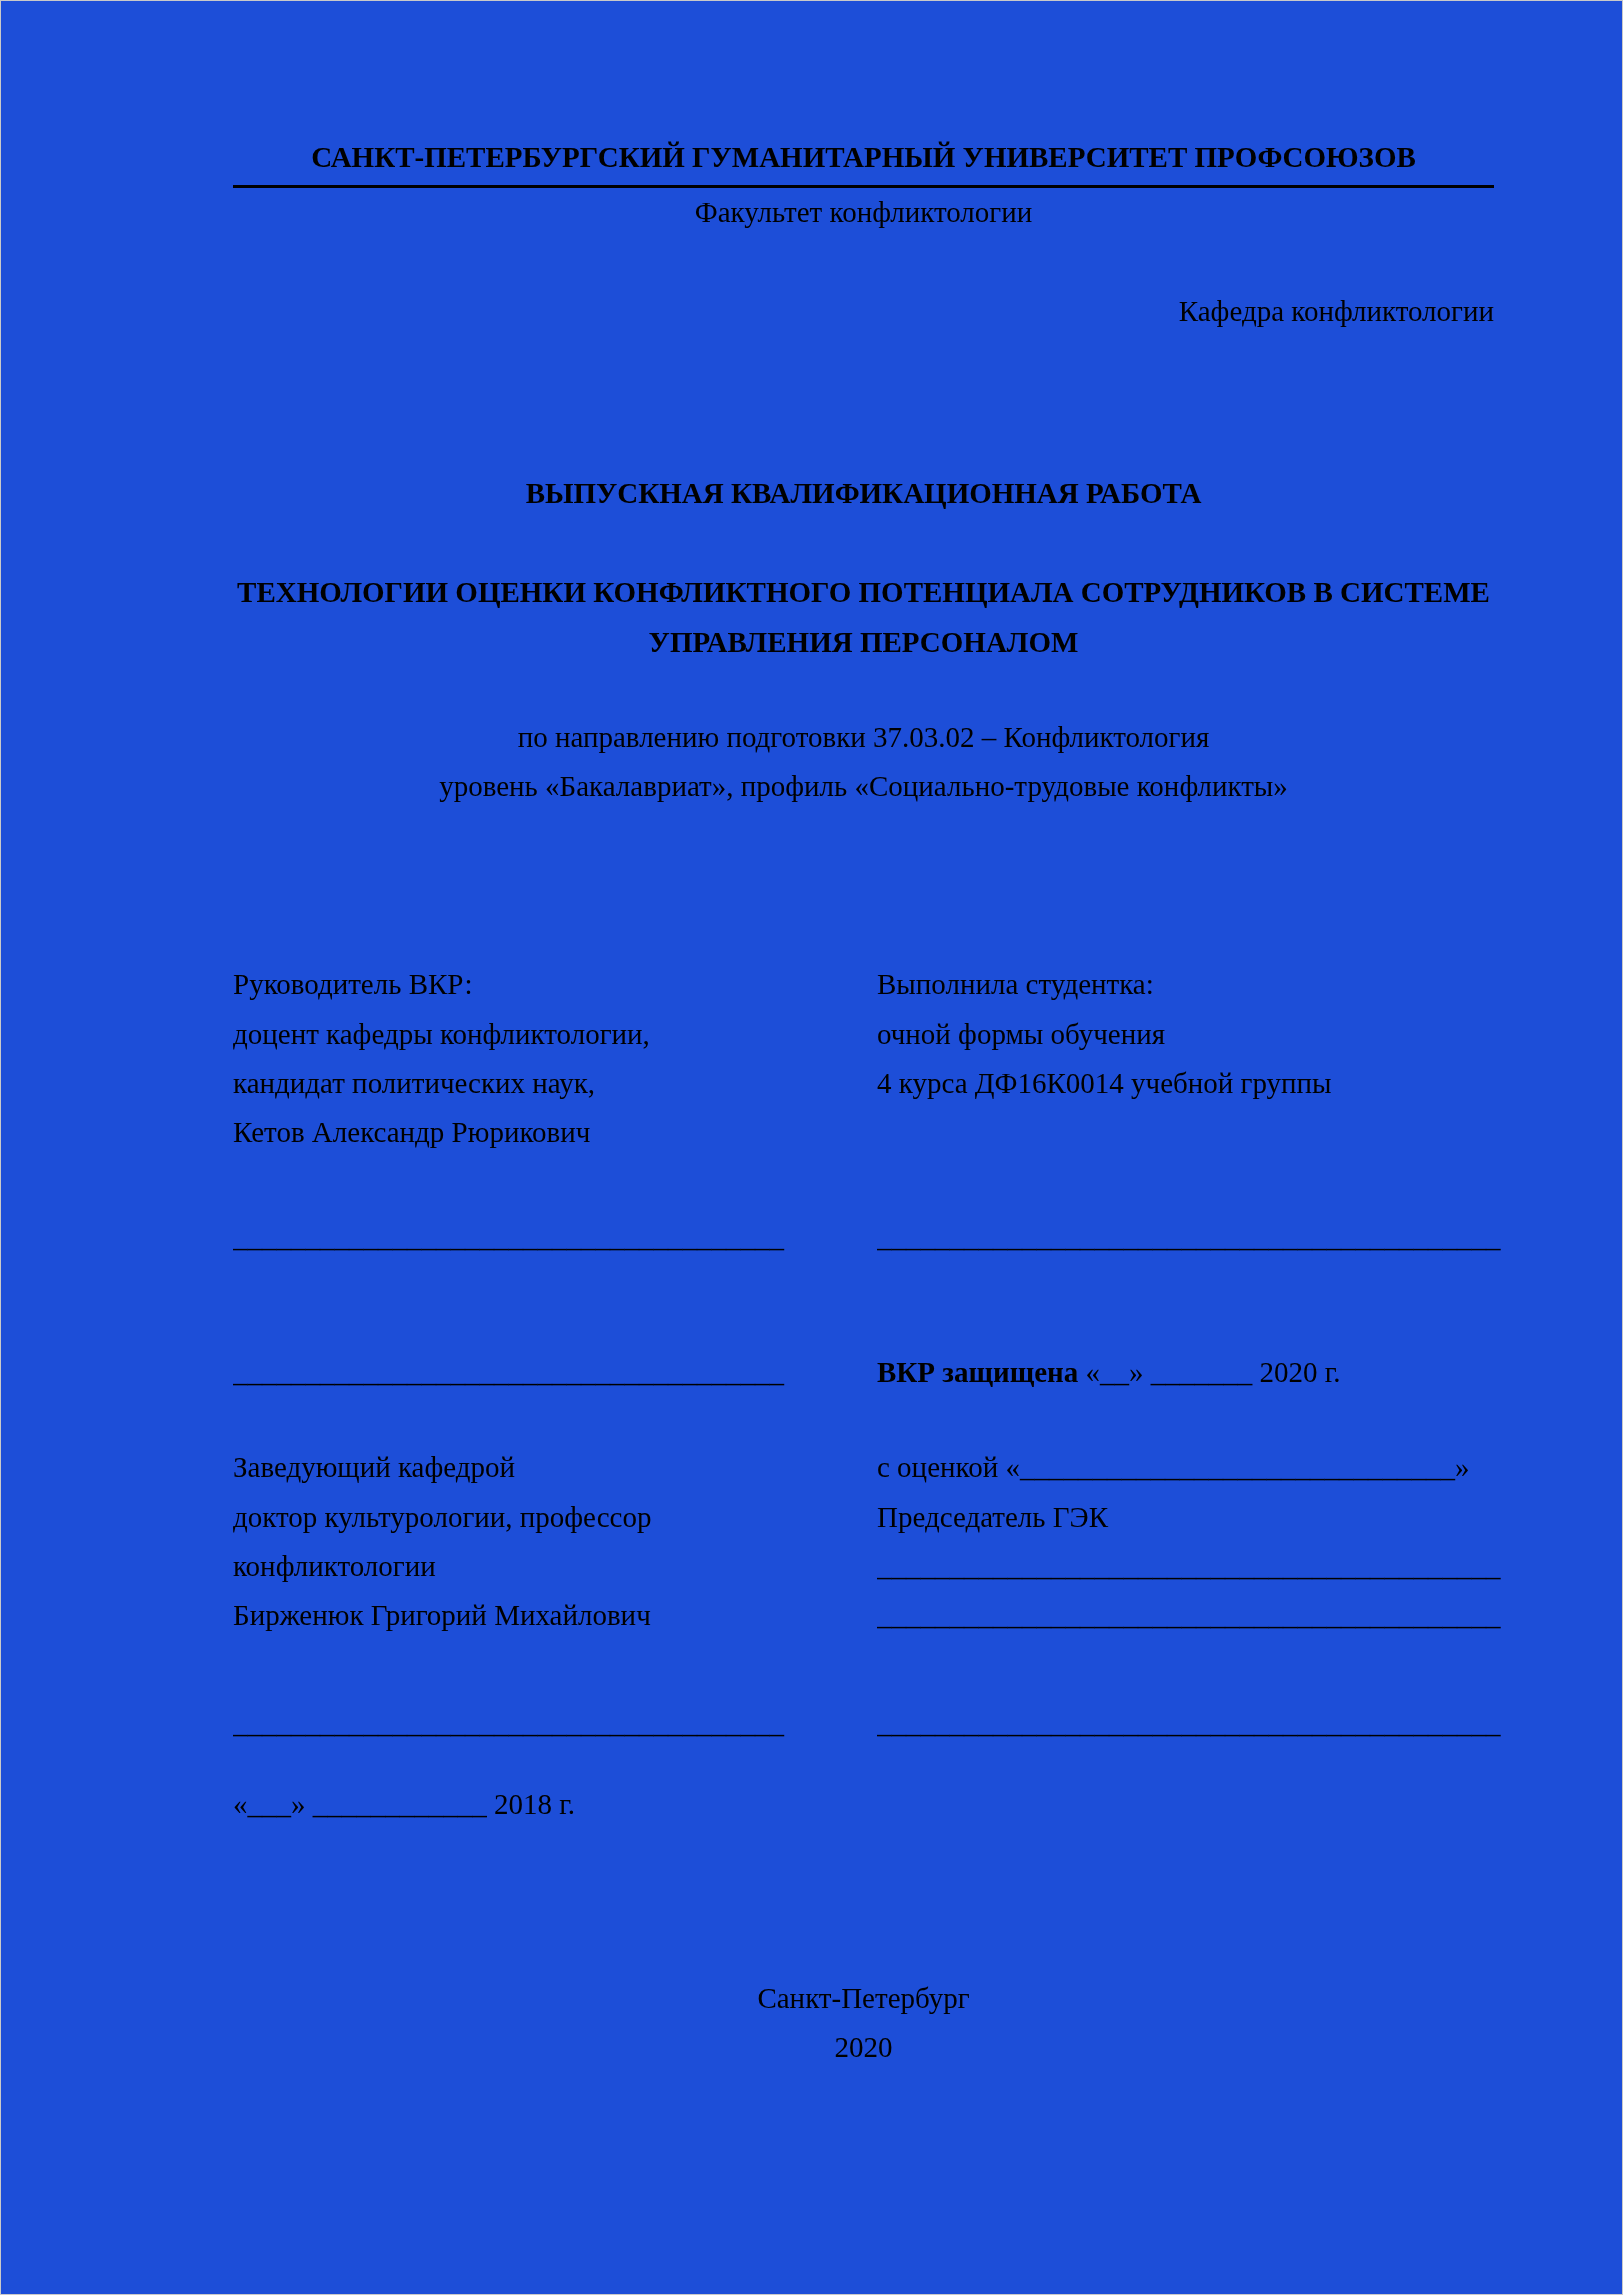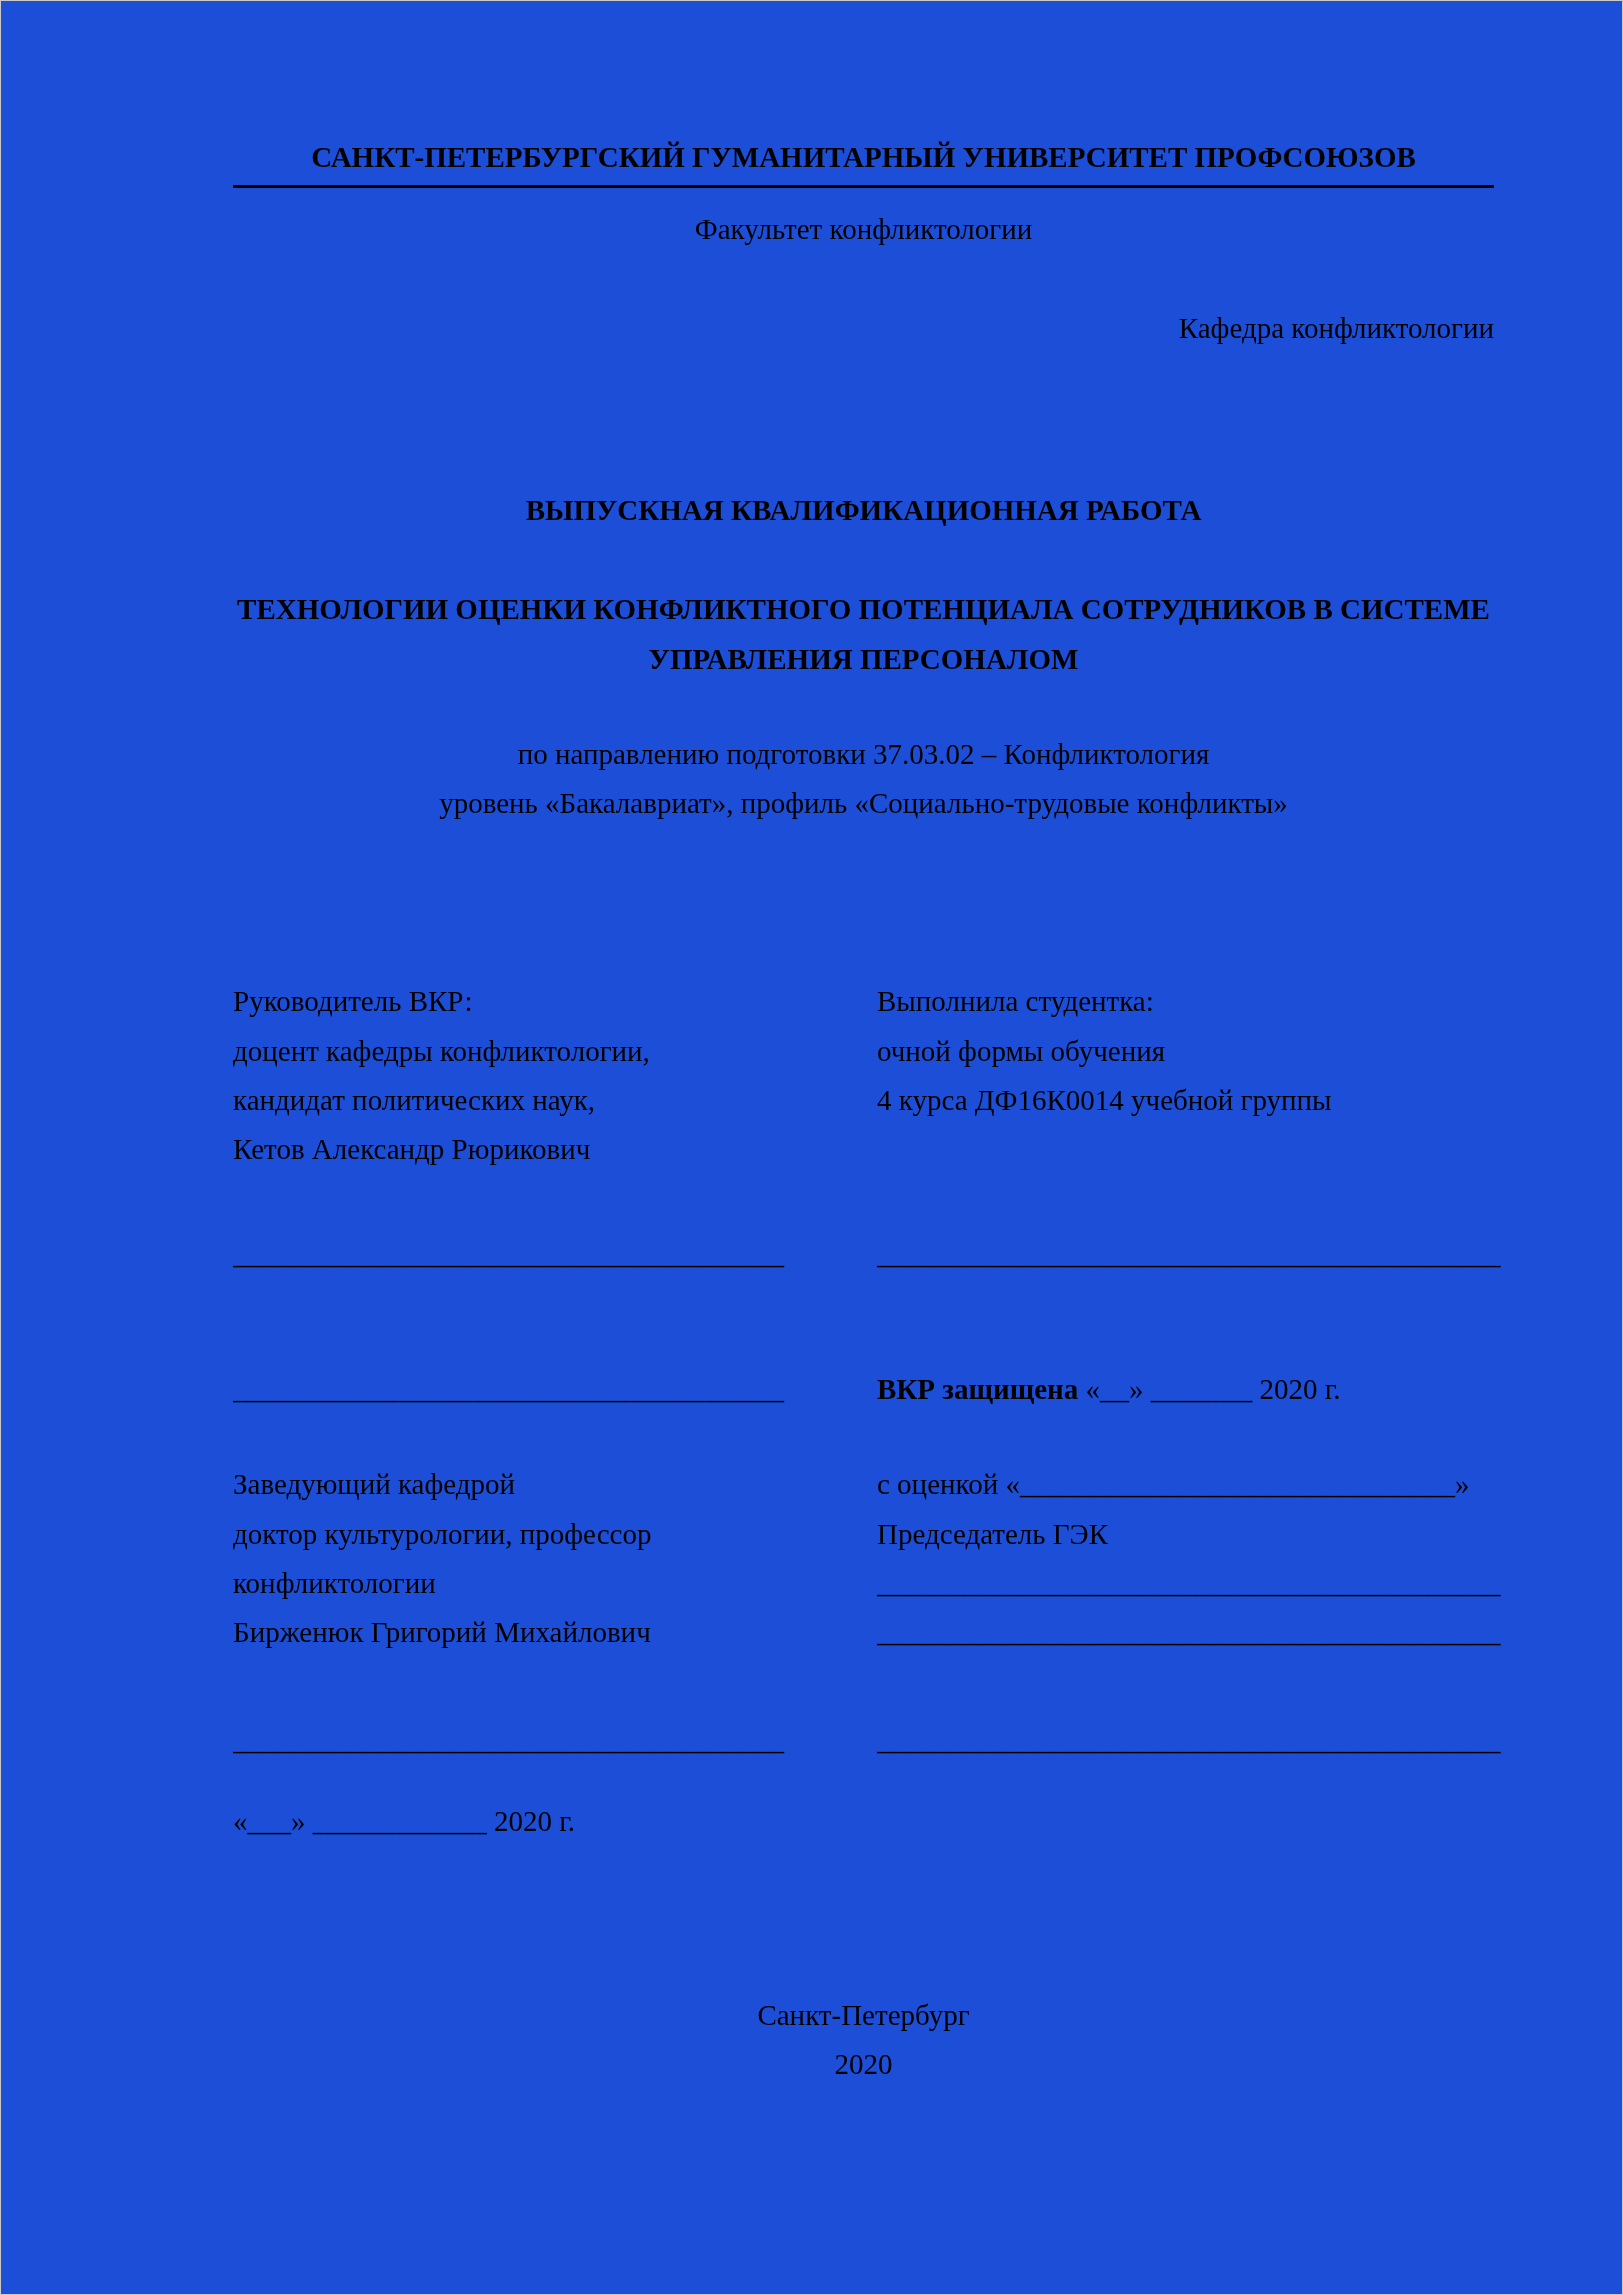--- a/index.html
+++ b/index.html
@@ -18,21 +18,21 @@
     position: relative;
   }
   .bold { font-weight: bold; }
 
   .university {
     text-align: center;
     font-weight: bold;
     padding-bottom: 3.1px;
     border-bottom: 3.9px solid #000000;
   }
-  .faculty { text-align: center; margin-top: 17px; }
+  .faculty { text-align: center; margin-top: 0; }
   .department { text-align: right; margin-top: 49px; }
 
   .work-type { text-align: center; font-weight: bold; margin-top: 133px; }
   .thesis-title { text-align: center; font-weight: bold; margin-top: 50px; }
   .program-block { text-align: center; margin-top: 46px; }
 
   .columns { display: flex; margin-top: 149px; gap: 16px; }
   .col-left { width: 628px; flex: 0 0 628px; }
   .col-right { width: 636px; flex: 0 0 636px; }
 
@@ -106,21 +106,21 @@
       <div class="sig-line">___________________________________________</div>
     </div>
   </div>
 
   <div class="columns sig-row-3">
     <div class="col-left sig-line">______________________________________</div>
     <div class="col-right sig-line">___________________________________________</div>
   </div>
 
   <div class="date-row">
-    <span>«___» ____________ 2020 г.</span>
+    <span>«___» ____________ 2018 г.</span>
   </div>
 
   <div class="footer">
     <div>Санкт-Петербург</div>
     <div>2020</div>
   </div>
 
 </div>
 
 

